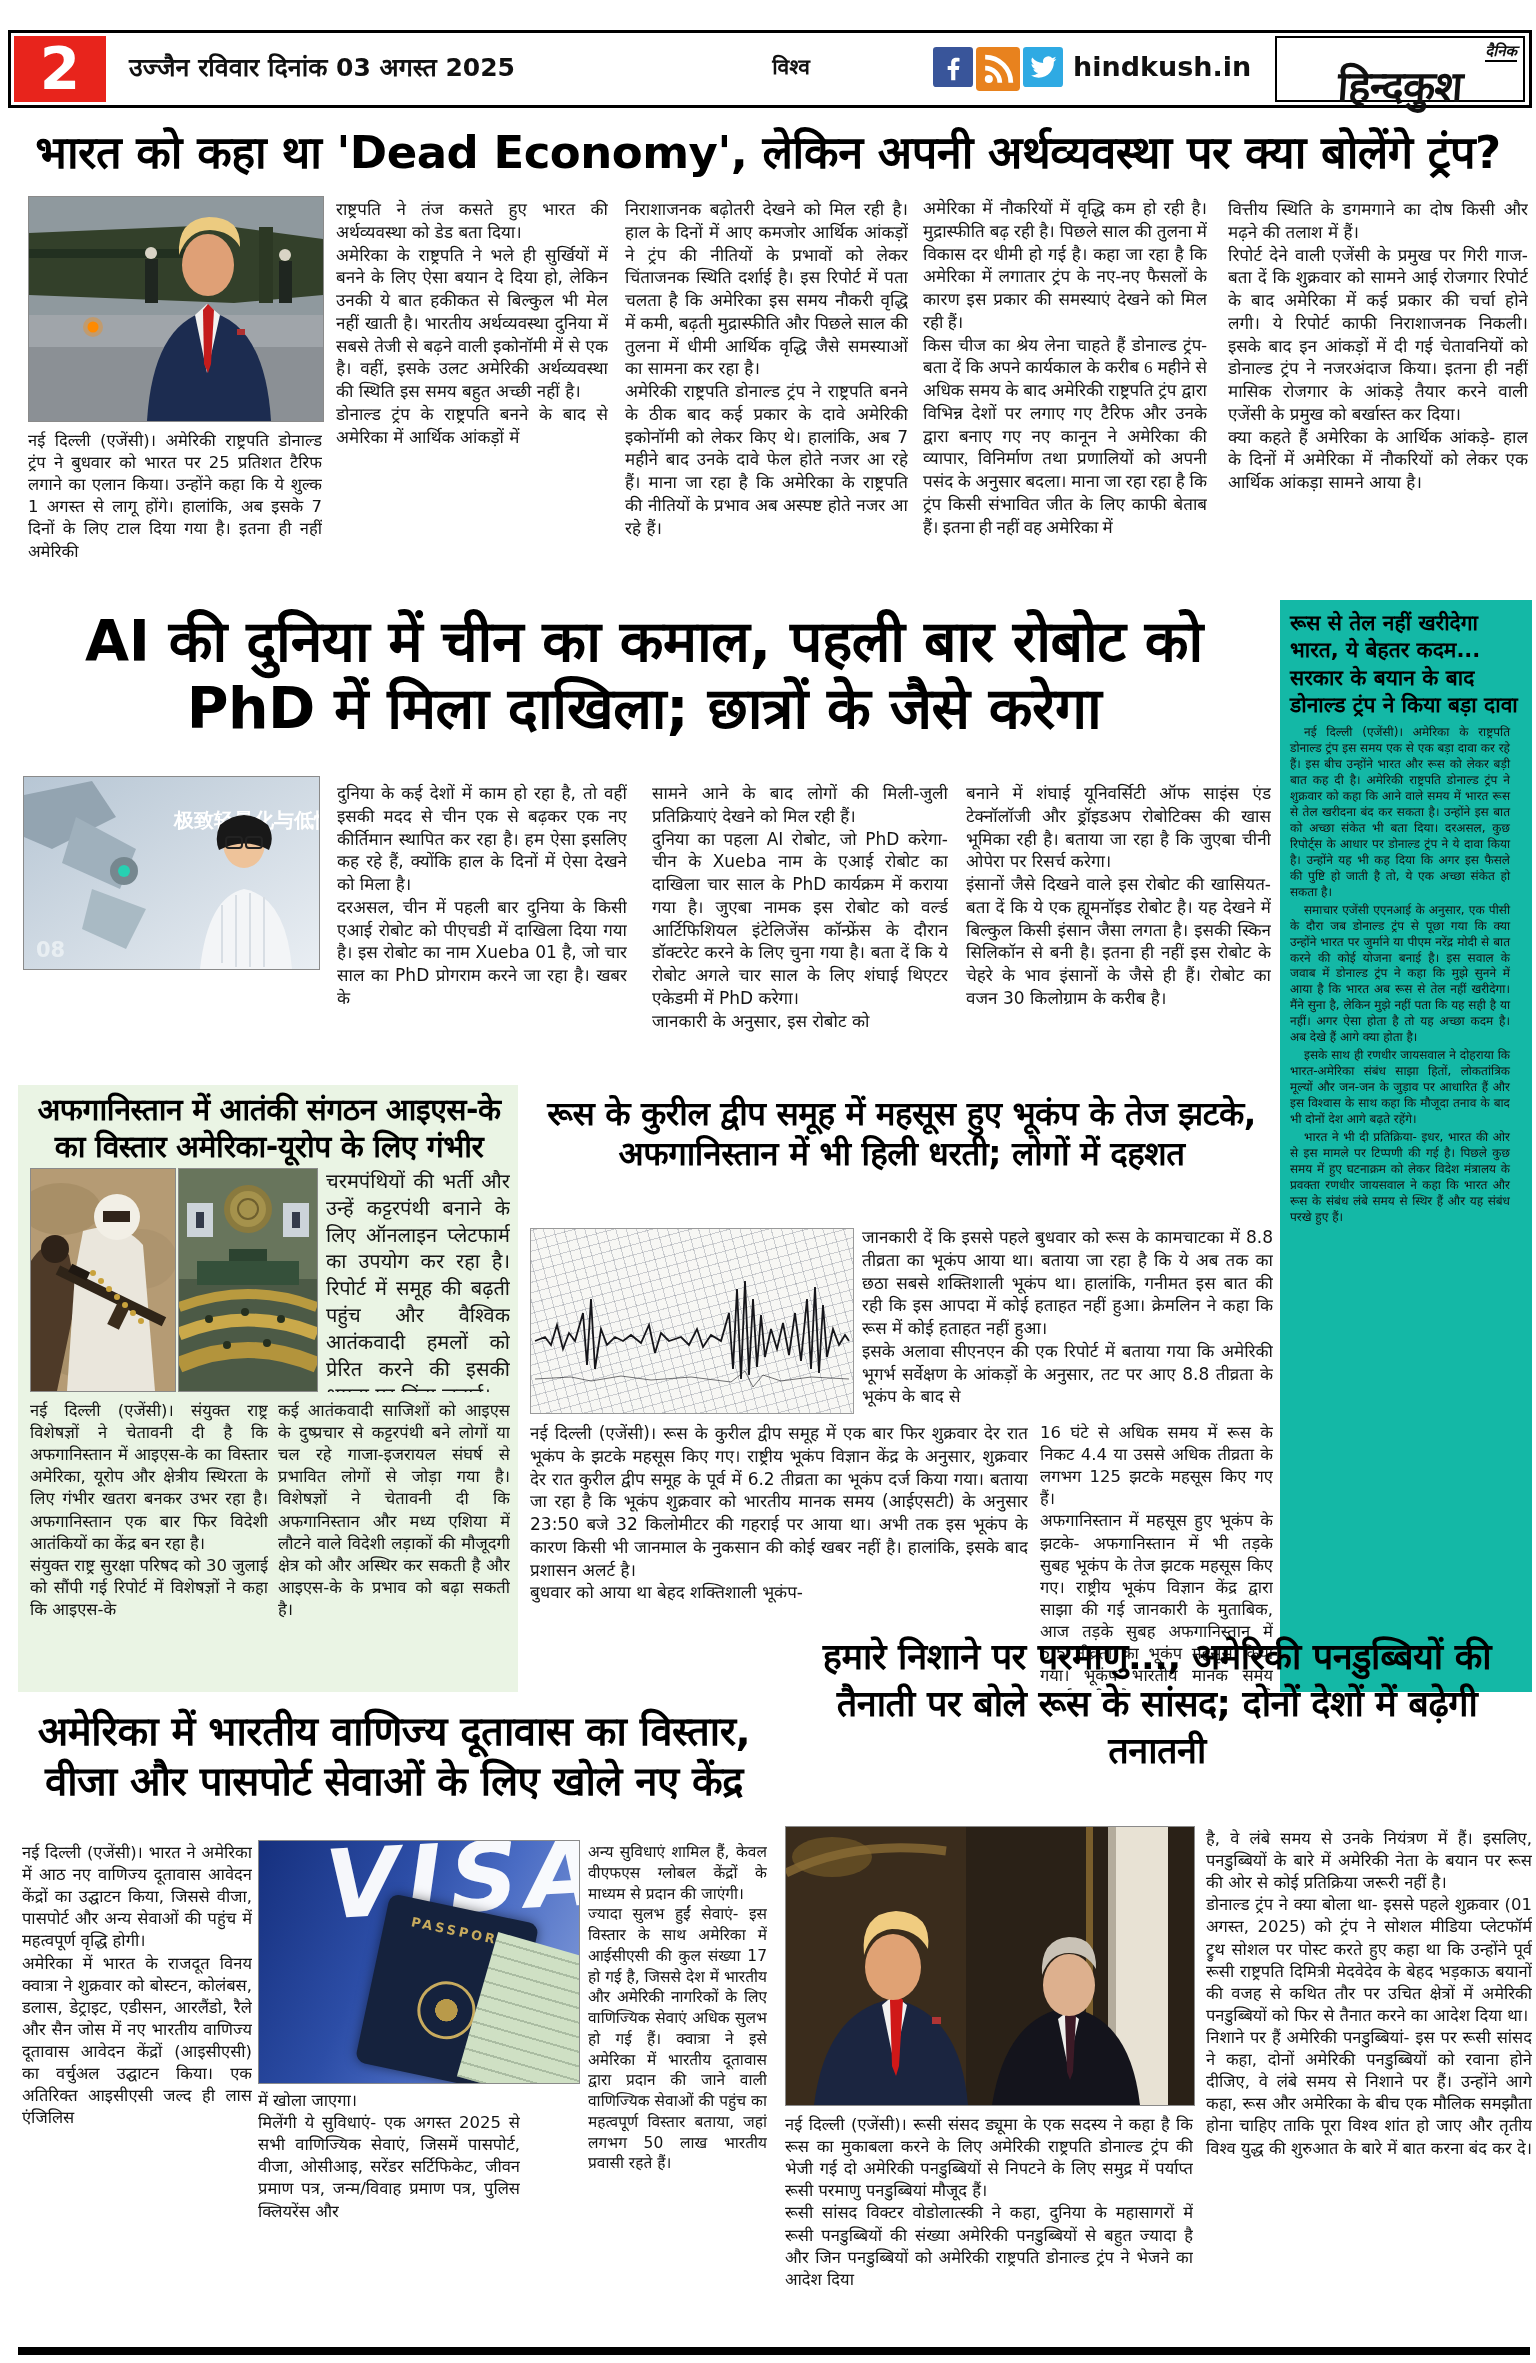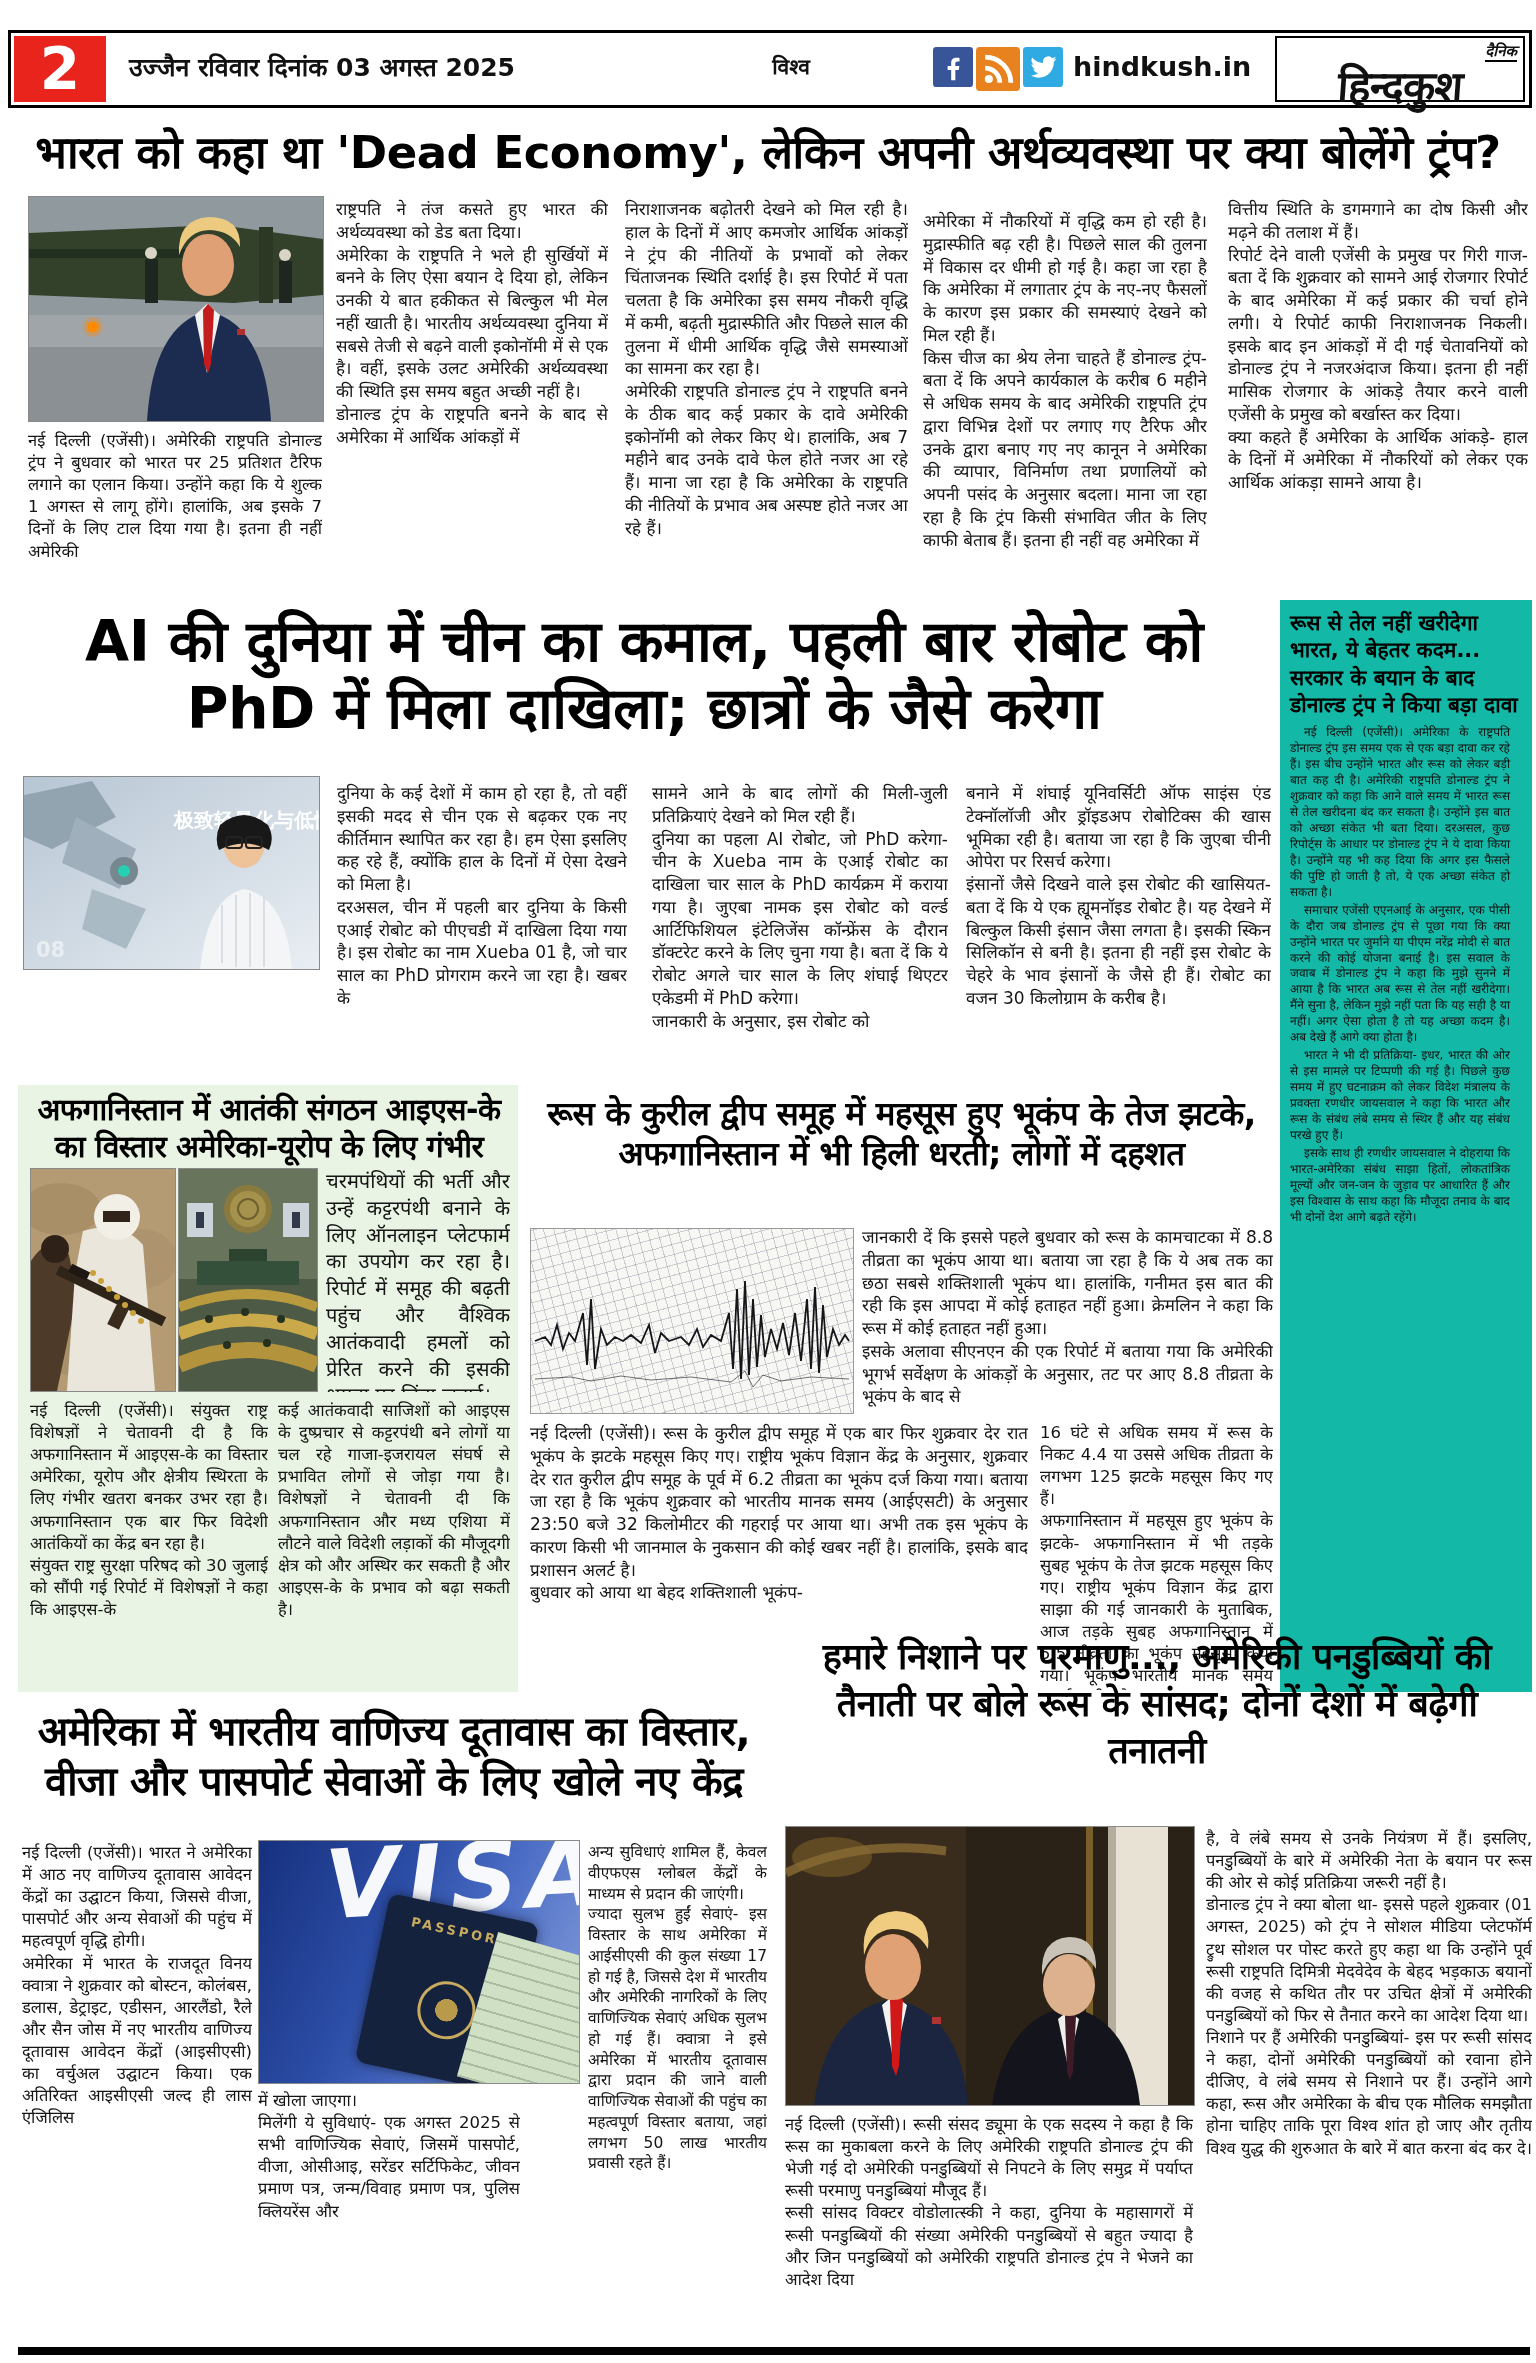--- a/index.html
+++ b/index.html
@@ -113,21 +113,21 @@
       <path d="M150 58 q-2 -36 30 -38 q32 0 31 30 q-9 -16 -30 -17 q-22 0 -31 25z" fill="#eccb80"></path>
       <rect x="208" y="132" width="8" height="6" fill="#b03030"></rect>
     </svg>
   </div>
   <div class="body-col" style="left:28px;top:430px;width:294px;height:140px;font-size:16.5px;">नई दिल्ली (एजेंसी)। अमेरिकी राष्ट्रपति डोनाल्ड ट्रंप ने बुधवार को भारत पर 25 प्रतिशत टैरिफ लगाने का एलान किया। उन्होंने कहा कि ये शुल्क 1 अगस्त से लागू होंगे। हालांकि, अब इसके 7 दिनों के लिए टाल दिया गया है। इतना ही नहीं अमेरिकी</div>
   <div class="body-col" style="left:336px;top:198px;width:272px;height:374px;">राष्ट्रपति ने तंज कसते हुए भारत की अर्थव्यवस्था को डेड बता दिया।
 अमेरिका के राष्ट्रपति ने भले ही सुर्खियों में बनने के लिए ऐसा बयान दे दिया हो, लेकिन उनकी ये बात हकीकत से बिल्कुल भी मेल नहीं खाती है। भारतीय अर्थव्यवस्था दुनिया में सबसे तेजी से बढ़ने वाली इकोनॉमी में से एक है। वहीं, इसके उलट अमेरिकी अर्थव्यवस्था की स्थिति इस समय बहुत अच्छी नहीं है।
 डोनाल्ड ट्रंप के राष्ट्रपति बनने के बाद से अमेरिका में आर्थिक आंकड़ों में</div>
   <div class="body-col" style="left:625px;top:198px;width:283px;height:374px;">निराशाजनक बढ़ोतरी देखने को मिल रही है। हाल के दिनों में आए कमजोर आर्थिक आंकड़ों ने ट्रंप की नीतियों के प्रभावों को लेकर चिंताजनक स्थिति दर्शाई है। इस रिपोर्ट में पता चलता है कि अमेरिका इस समय नौकरी वृद्धि में कमी, बढ़ती मुद्रास्फीति और पिछले साल की तुलना में धीमी आर्थिक वृद्धि जैसे समस्याओं का सामना कर रहा है।
 अमेरिकी राष्ट्रपति डोनाल्ड ट्रंप ने राष्ट्रपति बनने के ठीक बाद कई प्रकार के दावे अमेरिकी इकोनॉमी को लेकर किए थे। हालांकि, अब 7 महीने बाद उनके दावे फेल होते नजर आ रहे हैं। माना जा रहा है कि अमेरिका के राष्ट्रपति की नीतियों के प्रभाव अब अस्पष्ट होते नजर आ रहे हैं।</div>
-  <div class="body-col" style="left:923px;top:210px;width:284px;height:374px;">अमेरिका में नौकरियों में वृद्धि कम हो रही है। मुद्रास्फीति बढ़ रही है। पिछले साल की तुलना में विकास दर धीमी हो गई है। कहा जा रहा है कि अमेरिका में लगातार ट्रंप के नए-नए फैसलों के कारण इस प्रकार की समस्याएं देखने को मिल रही हैं।
+  <div class="body-col" style="left:923px;top:198px;width:284px;height:374px;font-family:Liberation Serif, serif;">अमेरिका में नौकरियों में वृद्धि कम हो रही है। मुद्रास्फीति बढ़ रही है। पिछले साल की तुलना में विकास दर धीमी हो गई है। कहा जा रहा है कि अमेरिका में लगातार ट्रंप के नए-नए फैसलों के कारण इस प्रकार की समस्याएं देखने को मिल रही हैं।
 किस चीज का श्रेय लेना चाहते हैं डोनाल्ड ट्रंप- बता दें कि अपने कार्यकाल के करीब 6 महीने से अधिक समय के बाद अमेरिकी राष्ट्रपति ट्रंप द्वारा विभिन्न देशों पर लगाए गए टैरिफ और उनके द्वारा बनाए गए नए कानून ने अमेरिका की व्यापार, विनिर्माण तथा प्रणालियों को अपनी पसंद के अनुसार बदला। माना जा रहा रहा है कि ट्रंप किसी संभावित जीत के लिए काफी बेताब हैं। इतना ही नहीं वह अमेरिका में</div>
   <div class="body-col" style="left:1228px;top:198px;width:300px;height:374px;">वित्तीय स्थिति के डगमगाने का दोष किसी और मढ़ने की तलाश में हैं।
 रिपोर्ट देने वाली एजेंसी के प्रमुख पर गिरी गाज- बता दें कि शुक्रवार को सामने आई रोजगार रिपोर्ट के बाद अमेरिका में कई प्रकार की चर्चा होने लगी। ये रिपोर्ट काफी निराशाजनक निकली। इसके बाद इन आंकड़ों में दी गई चेतावनियों को डोनाल्ड ट्रंप ने नजरअंदाज किया। इतना ही नहीं मासिक रोजगार के आंकड़े तैयार करने वाली एजेंसी के प्रमुख को बर्खास्त कर दिया।
 क्या कहते हैं अमेरिका के आर्थिक आंकड़े- हाल के दिनों में अमेरिका में नौकरियों को लेकर एक आर्थिक आंकड़ा सामने आया है।</div>
 
   <div class="hl" style="left:20px;top:608px;width:1248px;font-size:57px;line-height:1.17;">AI की दुनिया में चीन का कमाल, पहली बार रोबोट को PhD में मिला दाखिला; छात्रों के जैसे करेगा</div>
 
   <div class="photo" style="left:23px;top:776px;width:295px;height:192px;">
     <svg viewBox="0 0 295 192" preserveAspectRatio="none">
       <defs>
@@ -157,22 +157,22 @@
   <div class="body-col" style="left:652px;top:782px;width:296px;height:303px;">सामने आने के बाद लोगों की मिली-जुली प्रतिक्रियाएं देखने को मिल रही हैं।
 दुनिया का पहला AI रोबोट, जो PhD करेगा- चीन के Xueba नाम के एआई रोबोट का दाखिला चार साल के PhD कार्यक्रम में कराया गया है। जुएबा नामक इस रोबोट को वर्ल्ड आर्टिफिशियल इंटेलिजेंस कॉन्फ्रेंस के दौरान डॉक्टरेट करने के लिए चुना गया है। बता दें कि ये रोबोट अगले चार साल के लिए शंघाई थिएटर एकेडमी में PhD करेगा।
 जानकारी के अनुसार, इस रोबोट को</div>
   <div class="body-col" style="left:966px;top:782px;width:305px;height:303px;">बनाने में शंघाई यूनिवर्सिटी ऑफ साइंस एंड टेक्नॉलॉजी और ड्रॉइडअप रोबोटिक्स की खास भूमिका रही है। बताया जा रहा है कि जुएबा चीनी ओपेरा पर रिसर्च करेगा।
 इंसानों जैसे दिखने वाले इस रोबोट की खासियत- बता दें कि ये एक ह्यूमनॉइड रोबोट है। यह देखने में बिल्कुल किसी इंसान जैसा लगता है। इसकी स्किन सिलिकॉन से बनी है। इतना ही नहीं इस रोबोट के चेहरे के भाव इंसानों के जैसे ही हैं। रोबोट का वजन 30 किलोग्राम के करीब है।</div>
 
   <div class="box-blue">
     <div class="bh">रूस से तेल नहीं खरीदेगा भारत, ये बेहतर कदम... सरकार के बयान के बाद डोनाल्ड ट्रंप ने किया बड़ा दावा</div>
     <p>नई दिल्ली (एजेंसी)। अमेरिका के राष्ट्रपति डोनाल्ड ट्रंप इस समय एक से एक बड़ा दावा कर रहे हैं। इस बीच उन्होंने भारत और रूस को लेकर बड़ी बात कह दी है। अमेरिकी राष्ट्रपति डोनाल्ड ट्रंप ने शुक्रवार को कहा कि आने वाले समय में भारत रूस से तेल खरीदना बंद कर सकता है। उन्होंने इस बात को अच्छा संकेत भी बता दिया। दरअसल, कुछ रिपोर्ट्स के आधार पर डोनाल्ड ट्रंप ने ये दावा किया है। उन्होंने यह भी कह दिया कि अगर इस फैसले की पुष्टि हो जाती है तो, ये एक अच्छा संकेत हो सकता है।</p>
     <p>समाचार एजेंसी एएनआई के अनुसार, एक पीसी के दौरा जब डोनाल्ड ट्रंप से पूछा गया कि क्या उन्होंने भारत पर जुर्माने या पीएम नरेंद्र मोदी से बात करने की कोई योजना बनाई है। इस सवाल के जवाब में डोनाल्ड ट्रंप ने कहा कि मुझे सुनने में आया है कि भारत अब रूस से तेल नहीं खरीदेगा। मैंने सुना है, लेकिन मुझे नहीं पता कि यह सही है या नहीं। अगर ऐसा होता है तो यह अच्छा कदम है। अब देखे हैं आगे क्या होता है।</p>
+    <p>इसके साथ ही रणधीर जायसवाल ने दोहराया कि भारत-अमेरिका संबंध साझा हितों, लोकतांत्रिक मूल्यों और जन-जन के जुड़ाव पर आधारित हैं और इस विश्वास के साथ कहा कि मौजूदा तनाव के बाद भी दोनों देश आगे बढ़ते रहेंगे।</p>
     <p>भारत ने भी दी प्रतिक्रिया- इधर, भारत की ओर से इस मामले पर टिप्पणी की गई है। पिछले कुछ समय में हुए घटनाक्रम को लेकर विदेश मंत्रालय के प्रवक्ता रणधीर जायसवाल ने कहा कि भारत और रूस के संबंध लंबे समय से स्थिर हैं और यह संबंध परखे हुए हैं।</p>
-    <p>इसके साथ ही रणधीर जायसवाल ने दोहराया कि भारत-अमेरिका संबंध साझा हितों, लोकतांत्रिक मूल्यों और जन-जन के जुड़ाव पर आधारित हैं और इस विश्वास के साथ कहा कि मौजूदा तनाव के बाद भी दोनों देश आगे बढ़ते रहेंगे।</p>
   </div>
 
   <div class="box-green"></div>
   <div class="hl" style="left:30px;top:1092px;width:478px;font-size:30px;line-height:1.22;">अफगानिस्तान में आतंकी संगठन आइएस-के का विस्तार अमेरिका-यूरोप के लिए गंभीर खतरा</div>
   <div class="photo" style="left:30px;top:1168px;width:144px;height:222px;">
     <svg viewBox="0 0 144 222" preserveAspectRatio="none">
       <rect width="144" height="222" fill="#b59b74"></rect>
       <ellipse cx="30" cy="40" rx="40" ry="26" fill="#a38a62" opacity="0.7"></ellipse>
       <ellipse cx="110" cy="90" rx="36" ry="30" fill="#a8906a" opacity="0.6"></ellipse>
       <ellipse cx="60" cy="180" rx="50" ry="30" fill="#9c8560" opacity="0.5"></ellipse>

